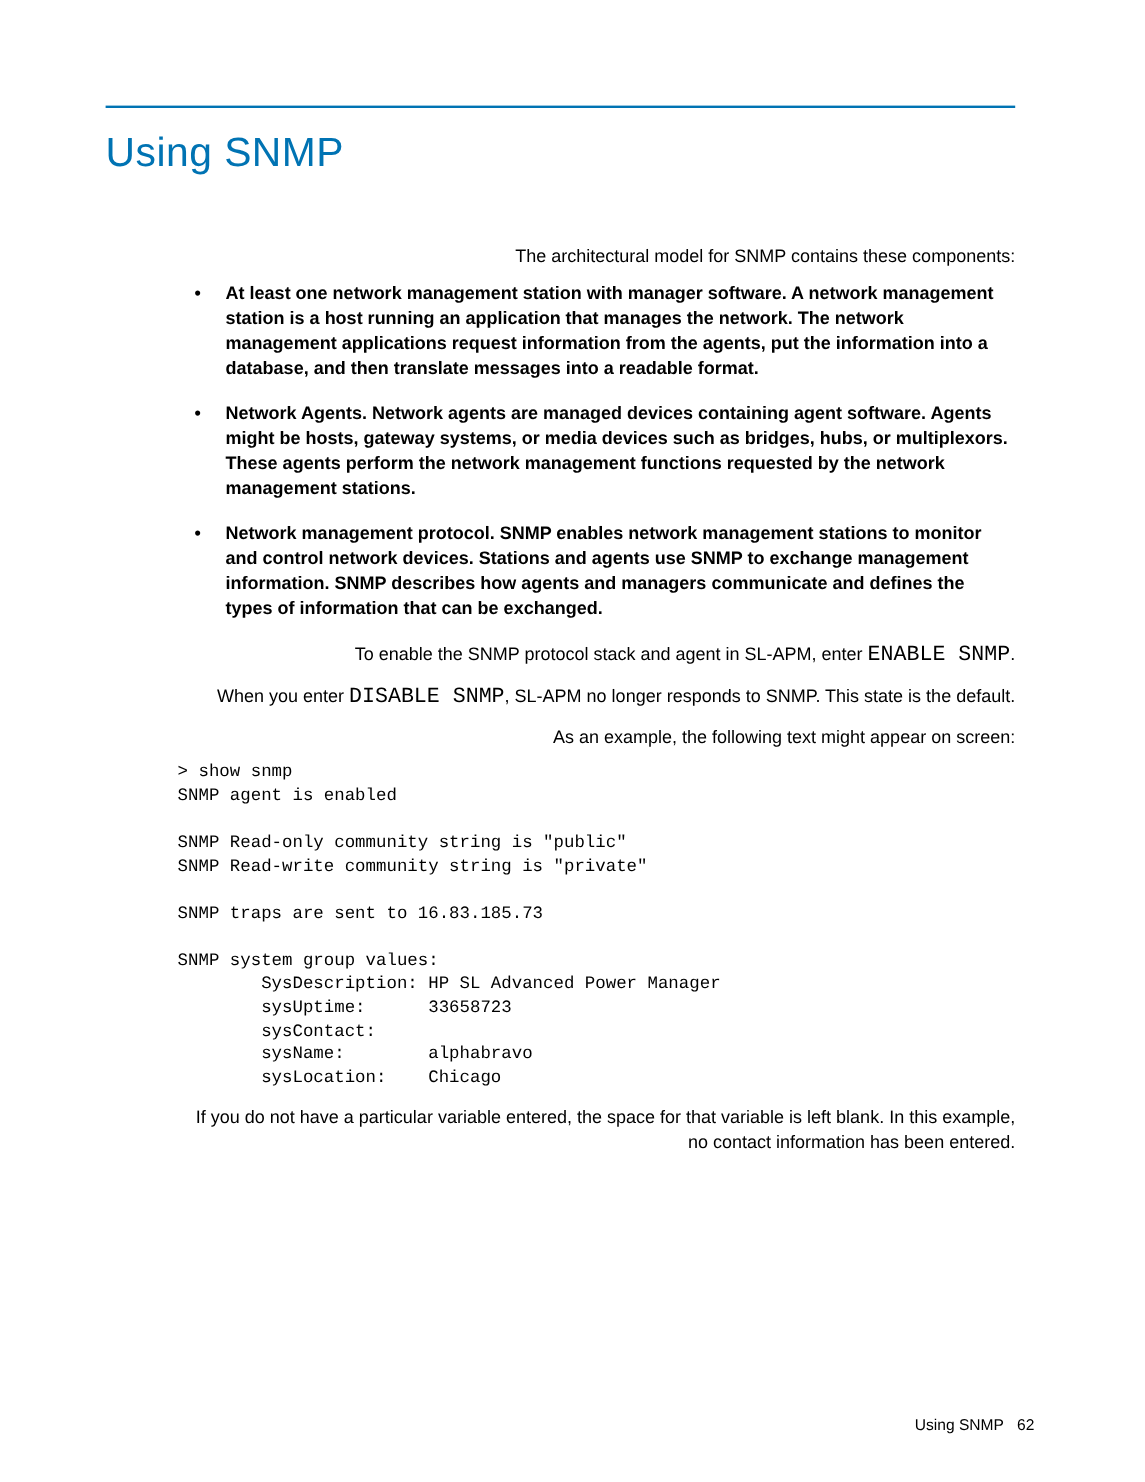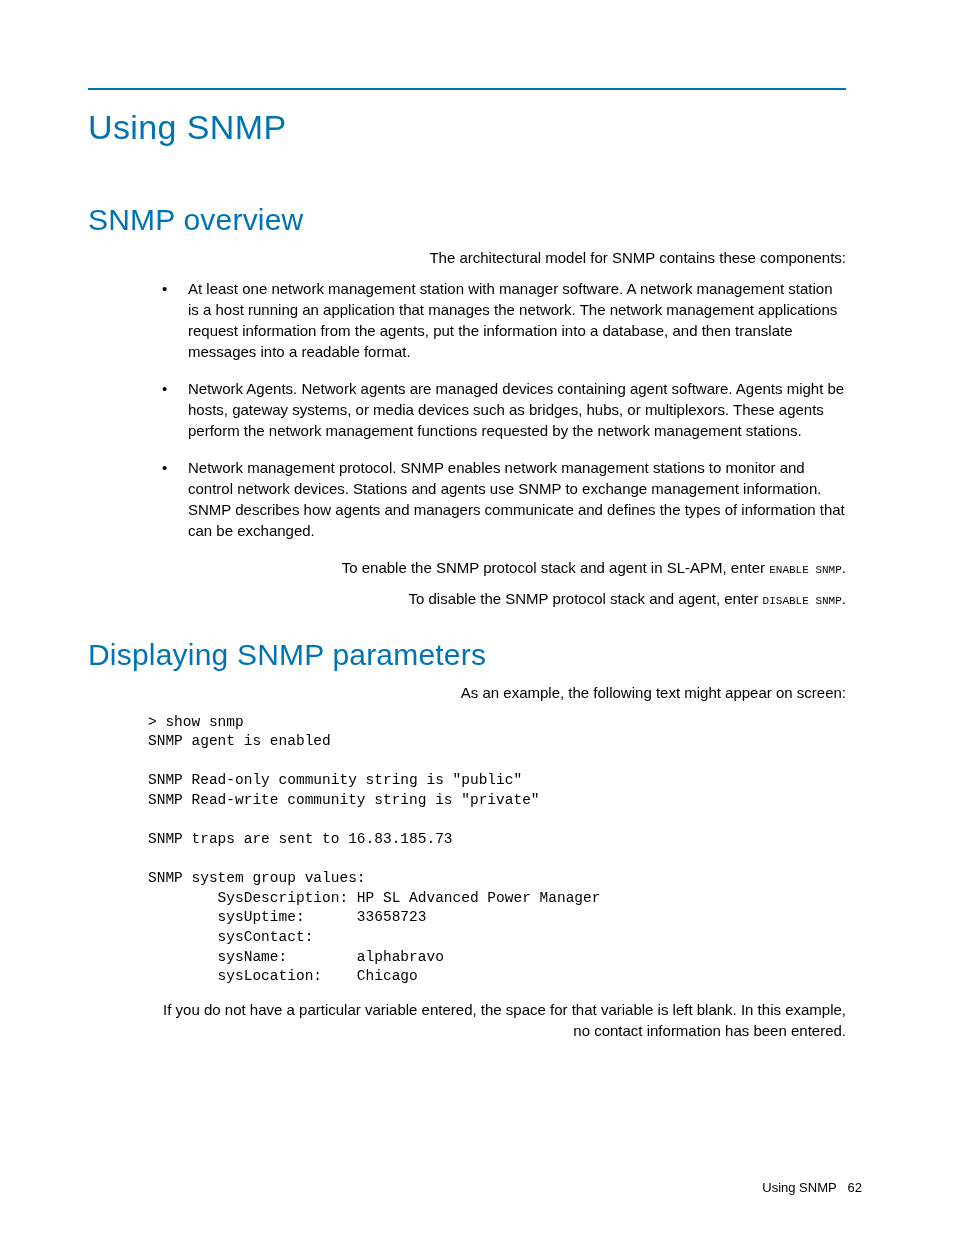--- a/index.html
+++ b/index.html
@@ -43,39 +43,40 @@
   p.body {
     font-size: 15px;
     line-height: 1.4;
     margin: 10px 0;
     text-align: right;
   }
   ul.bullets {
     list-style: none;
     padding: 0;
     margin: 10px 0 0 0;
+    font-weight: bold;
   }
   ul.bullets > li {
     position: relative;
     padding-left: 40px;
     font-size: 15px;
     line-height: 1.4;
     margin-bottom: 16px;
   }
   ul.bullets > li::before {
     content: "•";
     position: absolute;
     left: 14px;
     top: 0;
     color: #000;
     font-size: 15px;
   }
   code.inline, .mono {
     font-family: "Courier New", Courier, monospace;
-    font-size: 11px;
+    font-size: 18px;
   }
   pre.block {
     font-family: "Courier New", Courier, monospace;
     font-size: 14.5px;
     line-height: 1.35;
     white-space: pre;
     margin: 10px 0 12px 0;
   }
   .footer {
     position: absolute;
@@ -85,40 +86,38 @@
   }
 </style>
 </head>
 <body>
 
 <div class="page">
   <div class="rule"></div>
 
   <h1 class="title">Using SNMP</h1>
 
-  <h2 class="section">SNMP overview</h2>
   <div class="body-indent">
     <p class="body">The architectural model for SNMP contains these components:</p>
     <ul class="bullets">
       <li>At least one network management station with manager software. A network management station is a host running an application that manages the network. The network management applications request information from the agents, put the information into a database, and then translate messages into a readable format.</li>
       <li>Network Agents. Network agents are managed devices containing agent software. Agents might be hosts, gateway systems, or media devices such as bridges, hubs, or multiplexors. These agents perform the network management functions requested by the network management stations.</li>
       <li>Network management protocol. SNMP enables network management stations to monitor and control network devices. Stations and agents use SNMP to exchange management information. SNMP describes how agents and managers communicate and defines the types of information that can be exchanged.</li>
     </ul>
   </div>
 
   <div class="body-indent">
     <p class="body">
       <span>To enable the SNMP protocol stack and agent in SL-APM, enter </span><code class="inline">ENABLE SNMP</code><span>.</span>
     </p>
     <p class="body">
-      <span>To disable the SNMP protocol stack and agent, enter </span><code class="inline">DISABLE SNMP</code><span>.</span>
+      <span>When you enter </span><code class="inline">DISABLE SNMP</code><span>, SL-APM no longer responds to SNMP. This state is the default.</span>
     </p>
   </div>
 
-  <h2 class="section">Displaying SNMP parameters</h2>
   <div class="body-indent">
     <p class="body">As an example, the following text might appear on screen:</p>
     <pre class="block">&gt; show snmp
 SNMP agent is enabled
 
 SNMP Read-only community string is "public"
 SNMP Read-write community string is "private"
 
 SNMP traps are sent to 16.83.185.73
 

